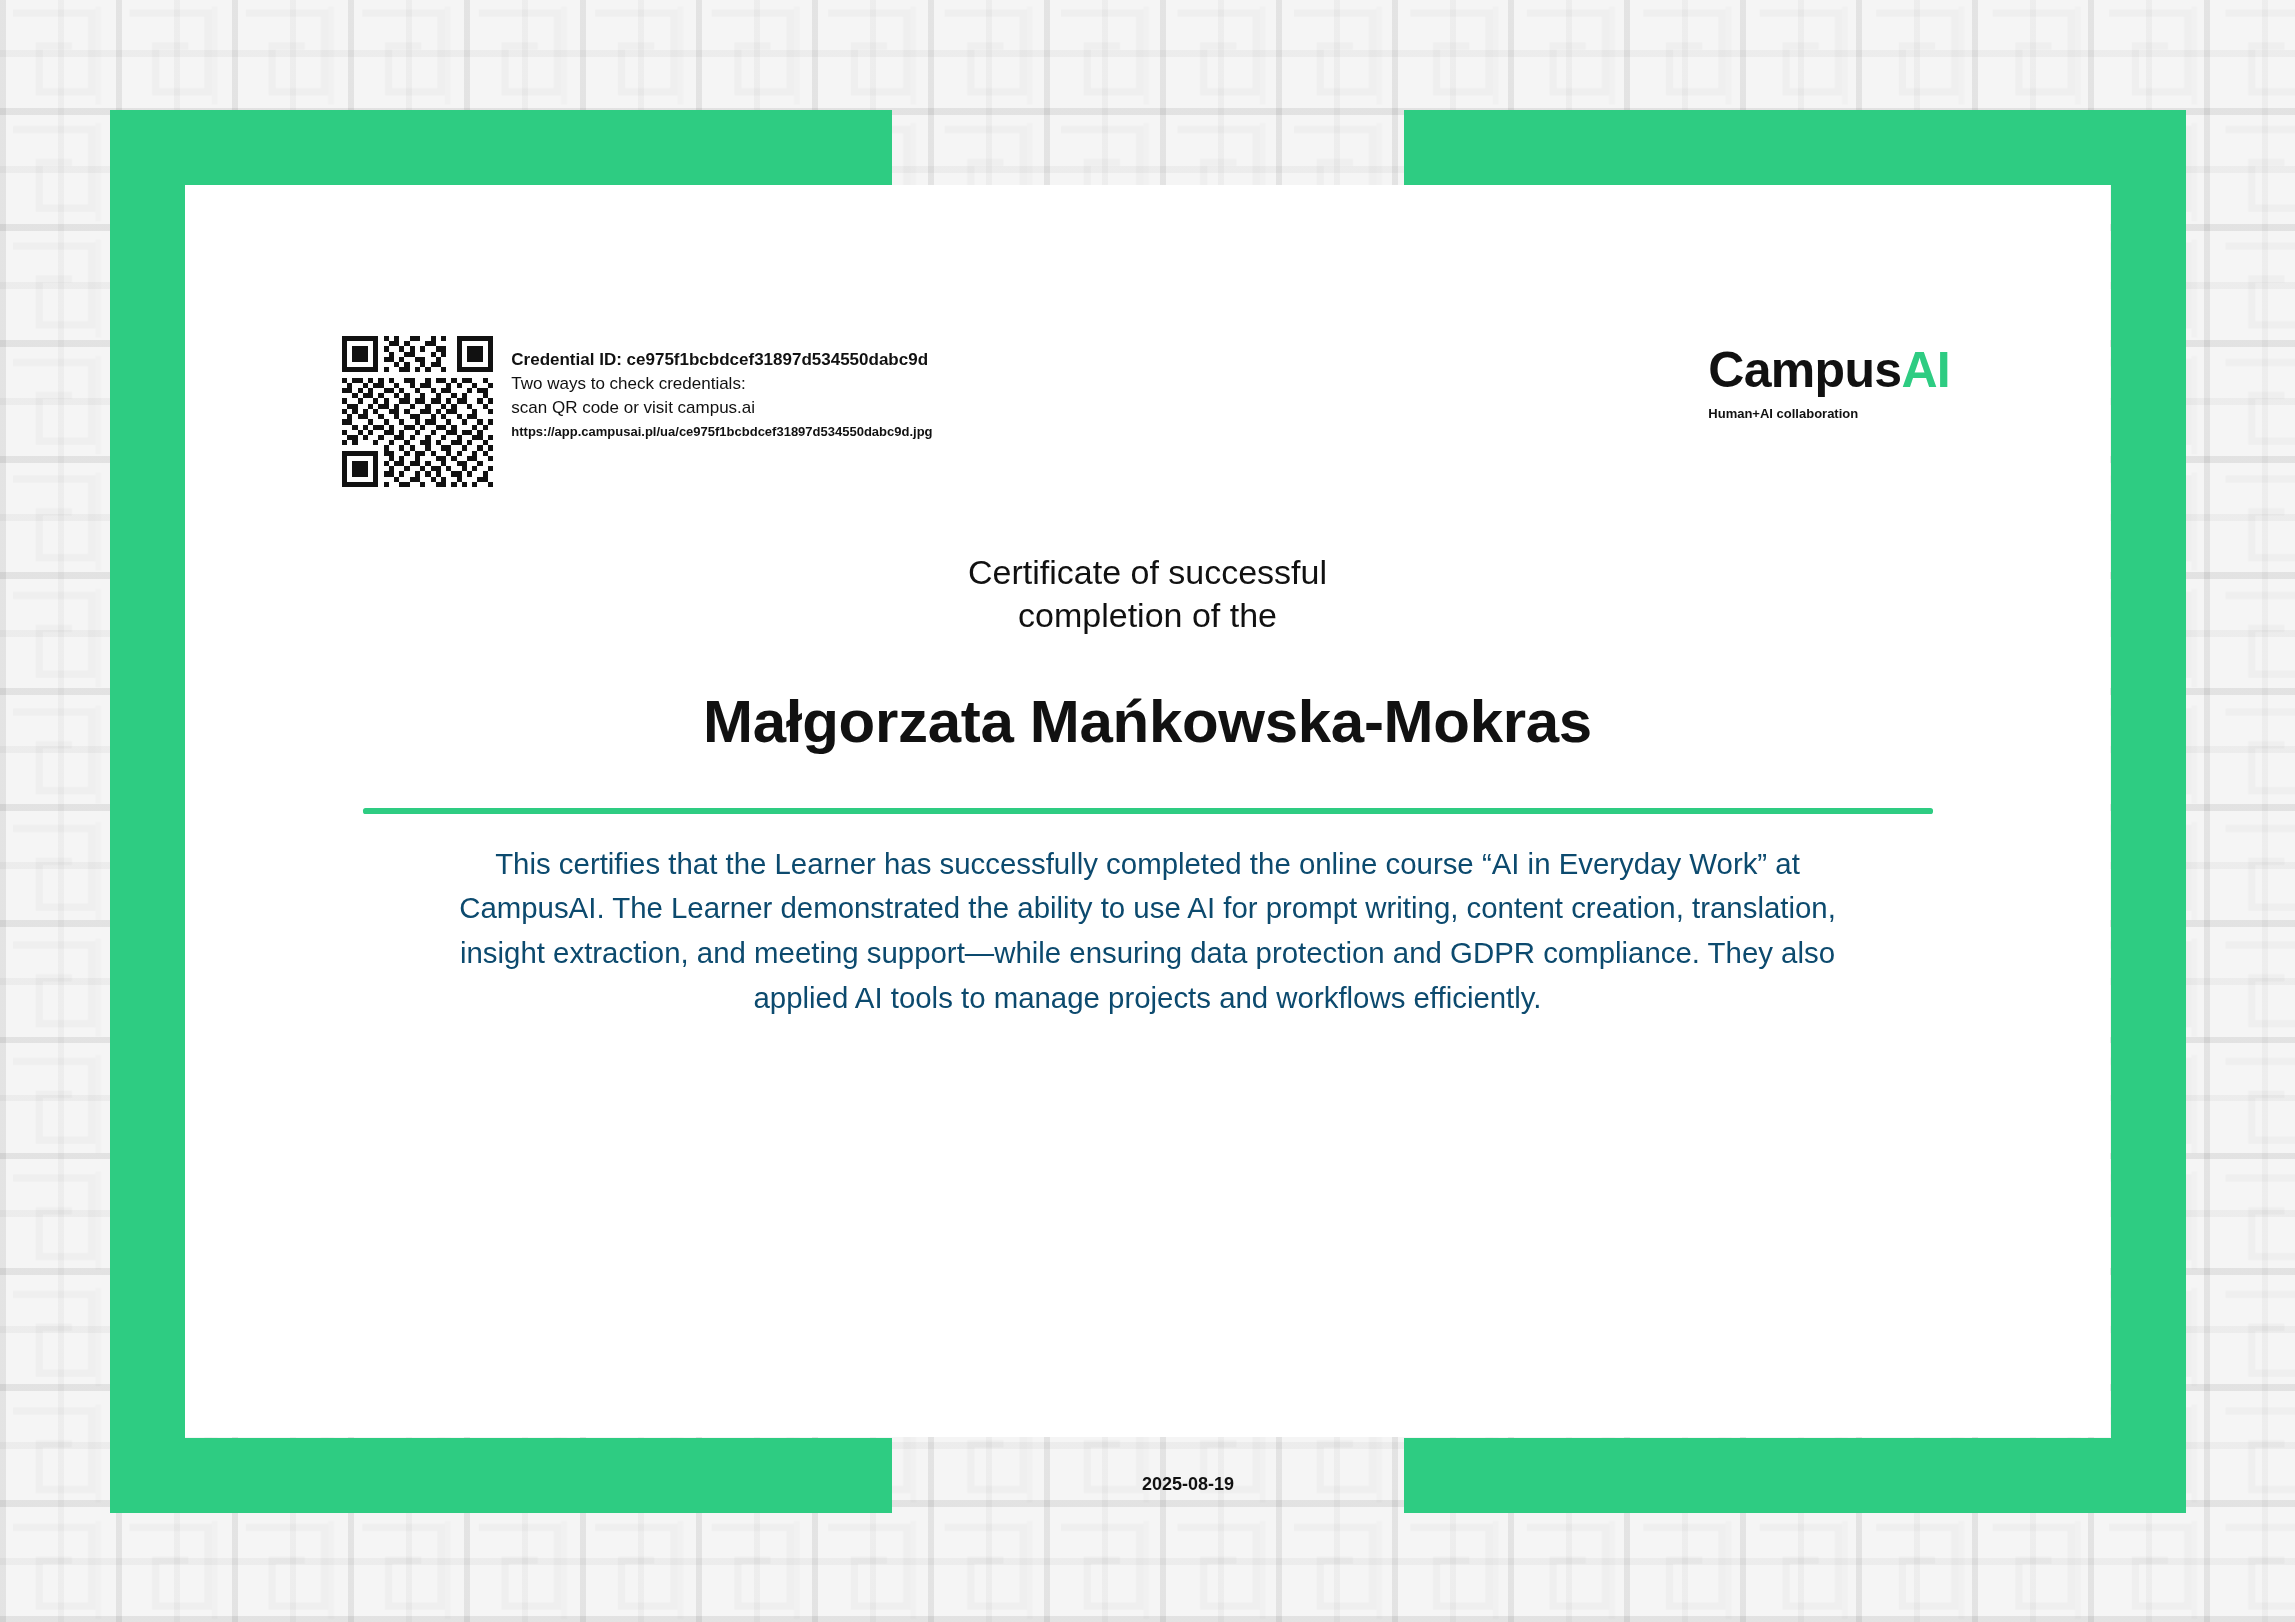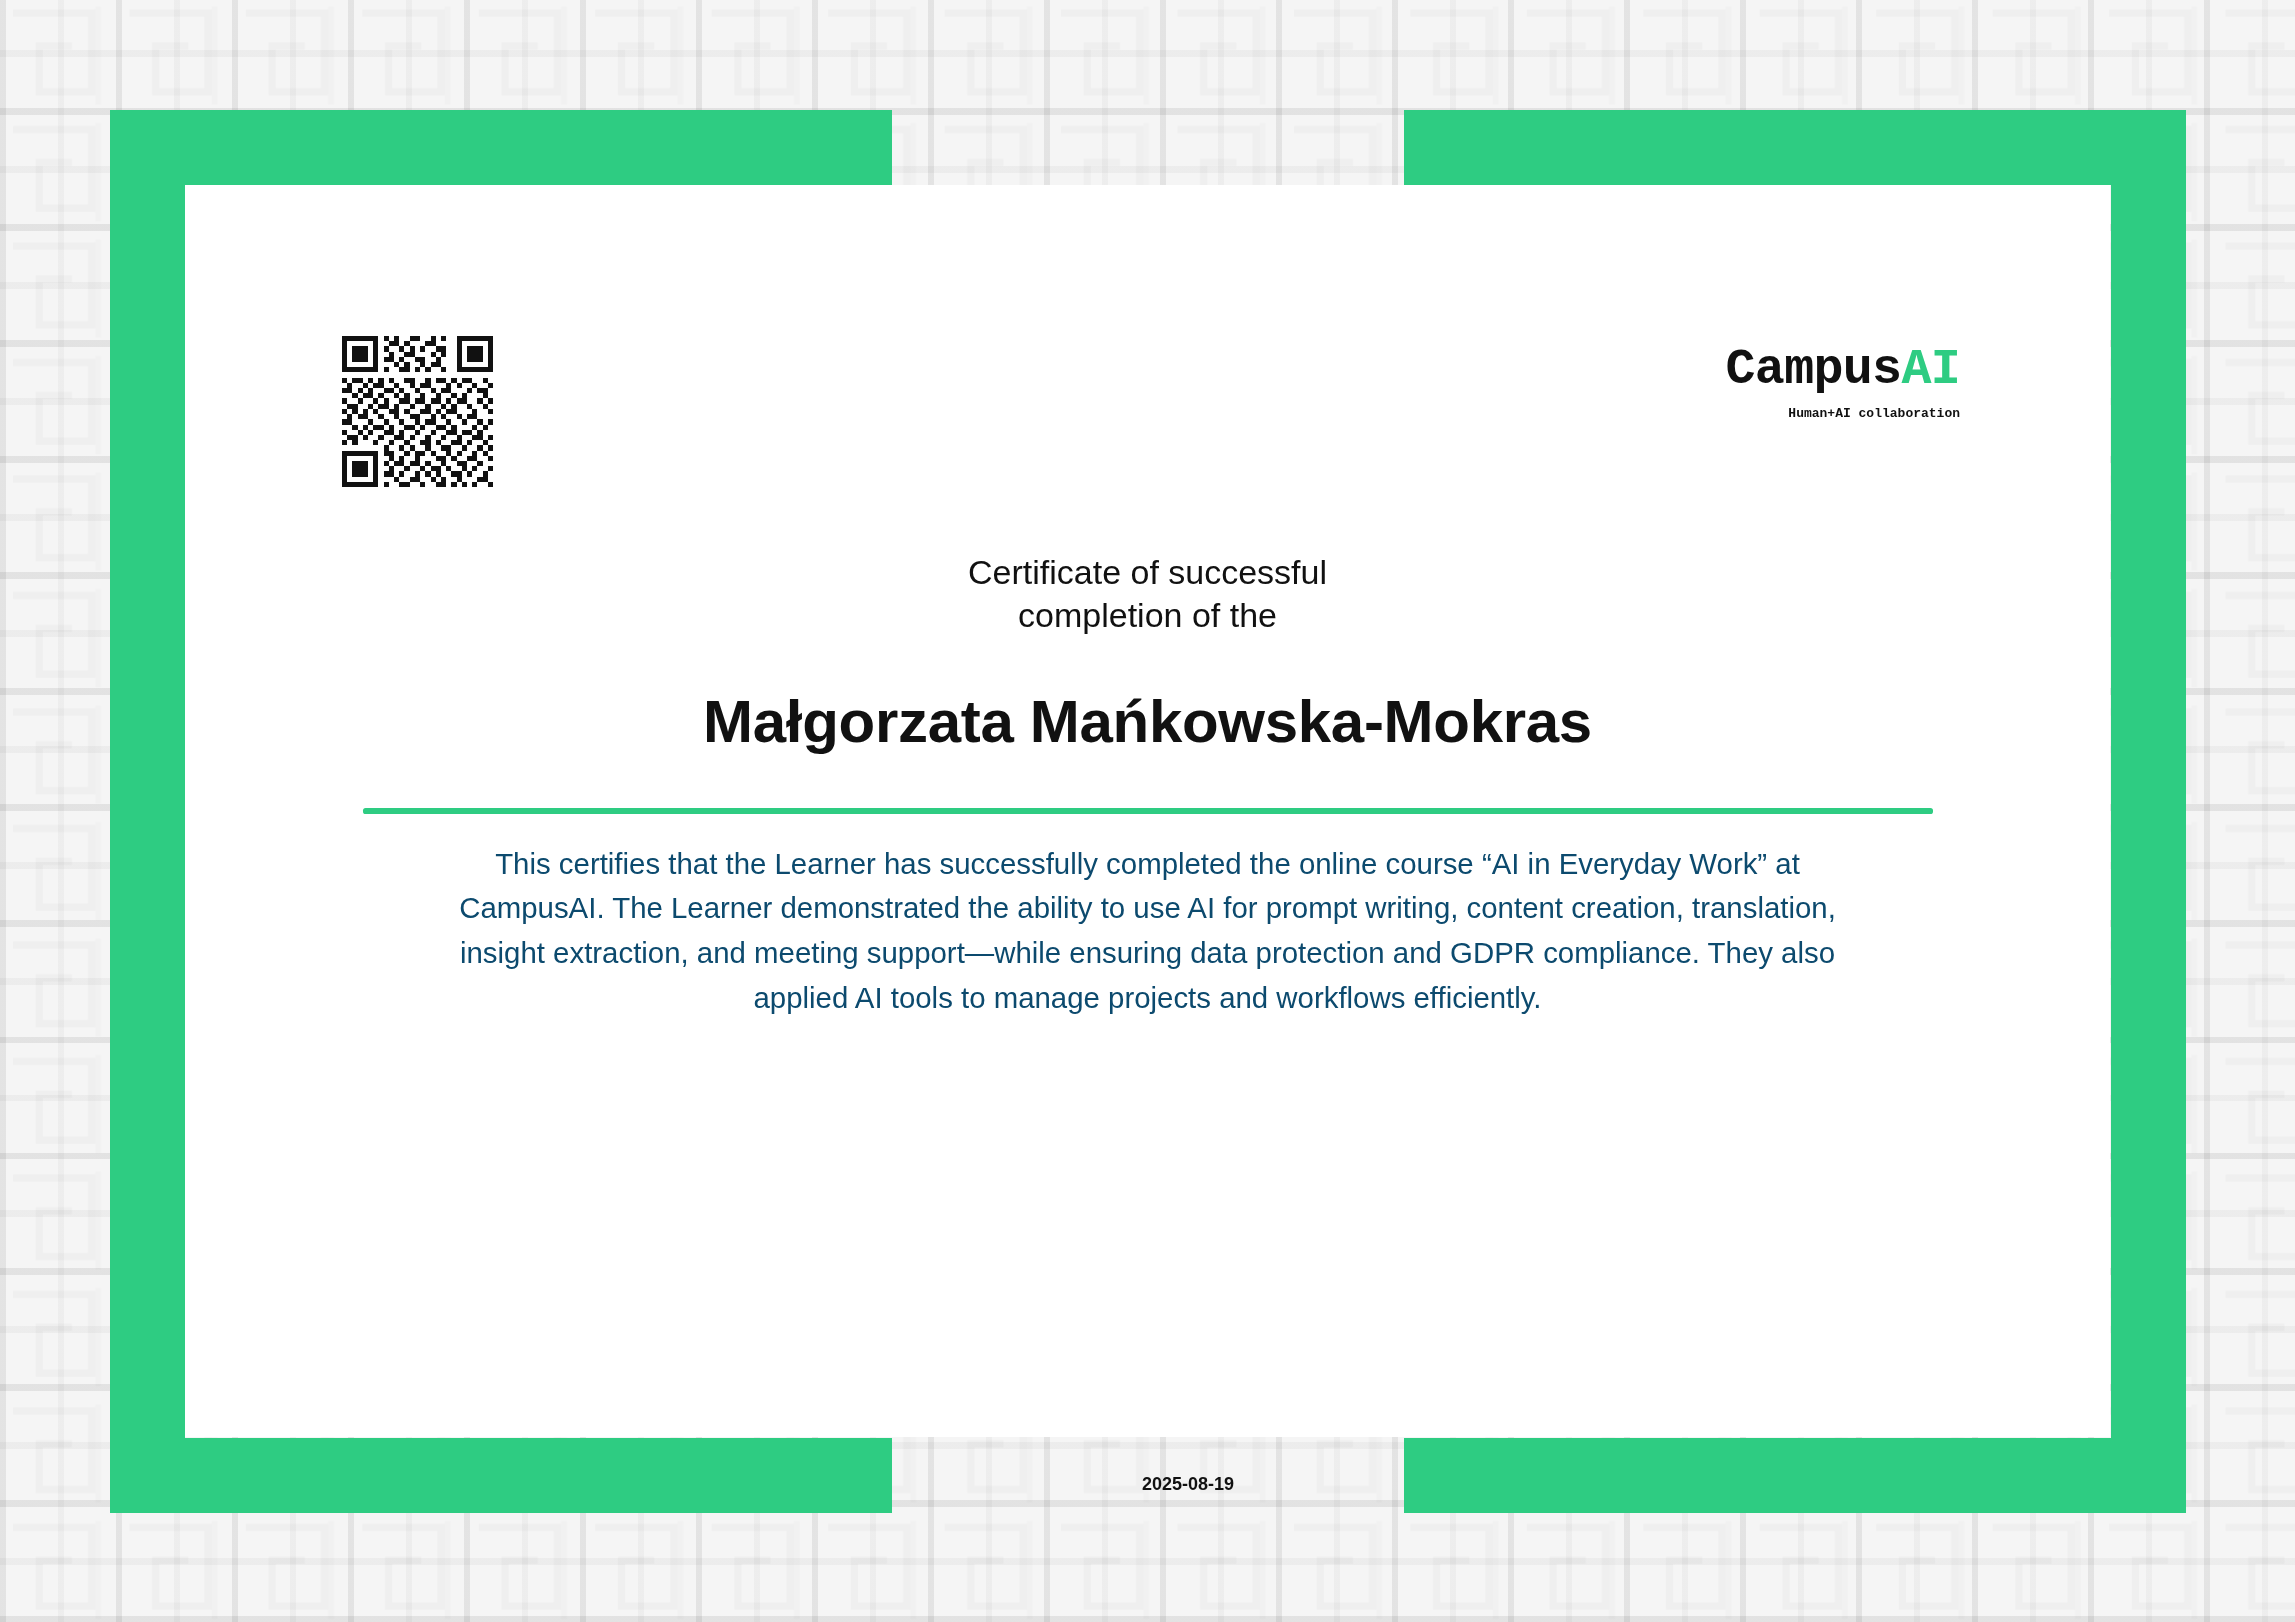--- a/index.html
+++ b/index.html
@@ -126,24 +126,23 @@
   .cred-line4 {
     font-size: 13px;
     font-weight: bold;
     color: #111;
     white-space: nowrap;
     margin-top: 2.6px;
   }
 
   .logo-block {
     position: absolute;
-    right: 150px;
+    right: 160px;
     top: 160px;
-    text-align: right;
-    font-family: Liberation Mono, monospace;
+    text-align: left;
   }
   .logo-main {
     font-size: 50px;
     font-weight: bold;
     letter-spacing: -0.7px;
     line-height: 1;
     color: #111;
     white-space: nowrap;
   }
   .logo-main .logo-ai { color: #2ecc82; }
@@ -478,20 +477,29 @@
               <rect x="11" y="28" width="2" height="1"></rect>
               <rect x="15" y="28" width="1" height="1"></rect>
               <rect x="18" y="28" width="2" height="1"></rect>
               <rect x="21" y="28" width="1" height="1"></rect>
               <rect x="23" y="28" width="1" height="1"></rect>
               <rect x="25" y="28" width="1" height="1"></rect>
               <rect x="28" y="28" width="1" height="1"></rect>
           </g>
         </svg>
 
+        <div class="cred-text">
+          <div class="cred-line1">
+            <span>Credential ID:</span>
+            <span class="cred-id-value">ce975f1bcbdcef31897d534550dabc9d</span>
+          </div>
+          <div class="cred-line2">Two ways to check credentials:</div>
+          <div class="cred-line3">scan QR code or visit campus.ai</div>
+          <div class="cred-line4">https://app.campusai.pl/ua/ce975f1bcbdcef31897d534550dabc9d.jpg</div>
+        </div>
       </div>
 
       <div class="logo-block">
         <div class="logo-main"><span>Campus</span><span class="logo-ai">AI</span></div>
         <div class="logo-sub">Human+AI collaboration</div>
       </div>
     </div>
 
     <div class="body-block">
       <div class="title-line">Certificate of successful</div>

